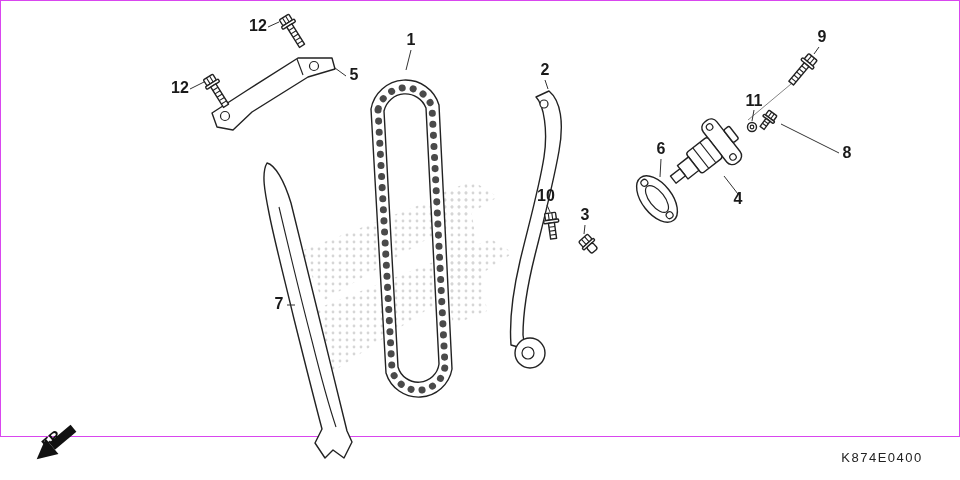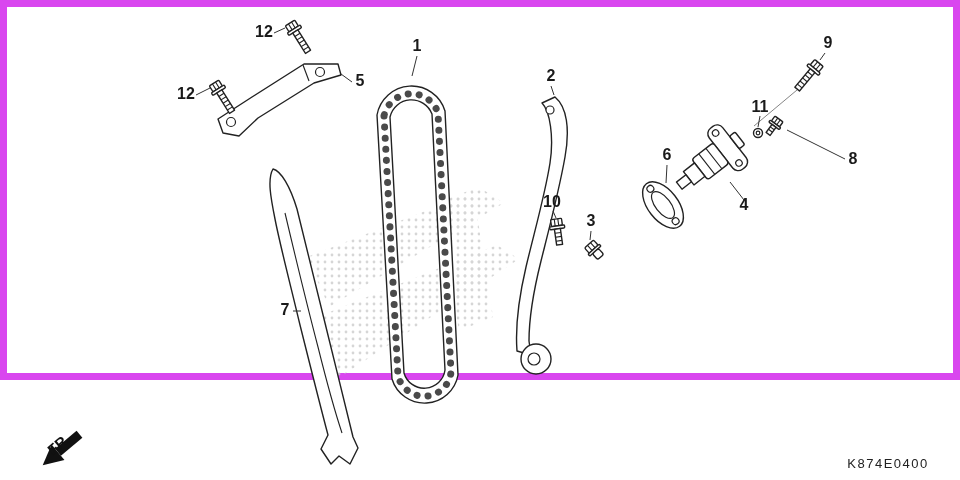--- a/index.html
+++ b/index.html
@@ -1,16 +1,16 @@
 <!DOCTYPE html>
 <html><head>
 <meta charset="utf-8">
 <style>
   html,body{margin:0;padding:0;background:#fff;width:960px;height:480px;overflow:hidden;}
-  .stage{position:relative;width:960px;height:380px;background:#fff;border:7px solid #d946ef;box-sizing:border-box;}
+  .stage{position:relative;width:960px;height:437px;background:#fff;border:1px solid #d946ef;box-sizing:border-box;}
   svg{display:block;}
   .part{fill:#ffffff;stroke:#222222;stroke-width:1.4;stroke-linejoin:round;}
   .detail{fill:none;stroke:#222222;stroke-width:1.1;stroke-linejoin:round;}
   .hole{fill:#ffffff;stroke:#222222;stroke-width:1.2;}
   .leader{stroke:#333333;stroke-width:1;fill:none;}
   .axis{stroke:#666666;stroke-width:0.8;fill:none;}
   .callout{font:600 16px "Liberation Sans",sans-serif;fill:#1a1a1a;}
   .code{font:13px "Liberation Sans",sans-serif;fill:#222222;letter-spacing:1.5px;}
   .fr{font:bold 15px "Liberation Sans",sans-serif;fill:#111111;}
 </style>

